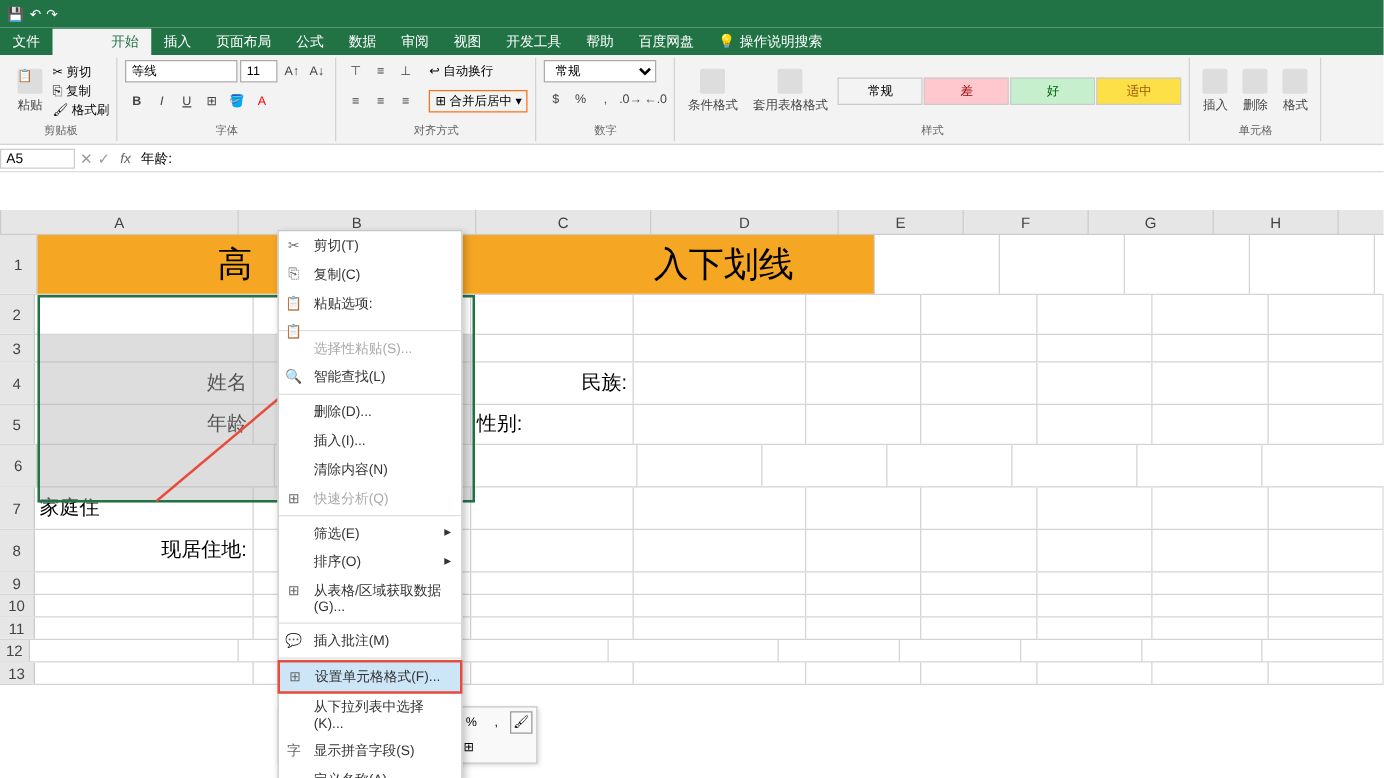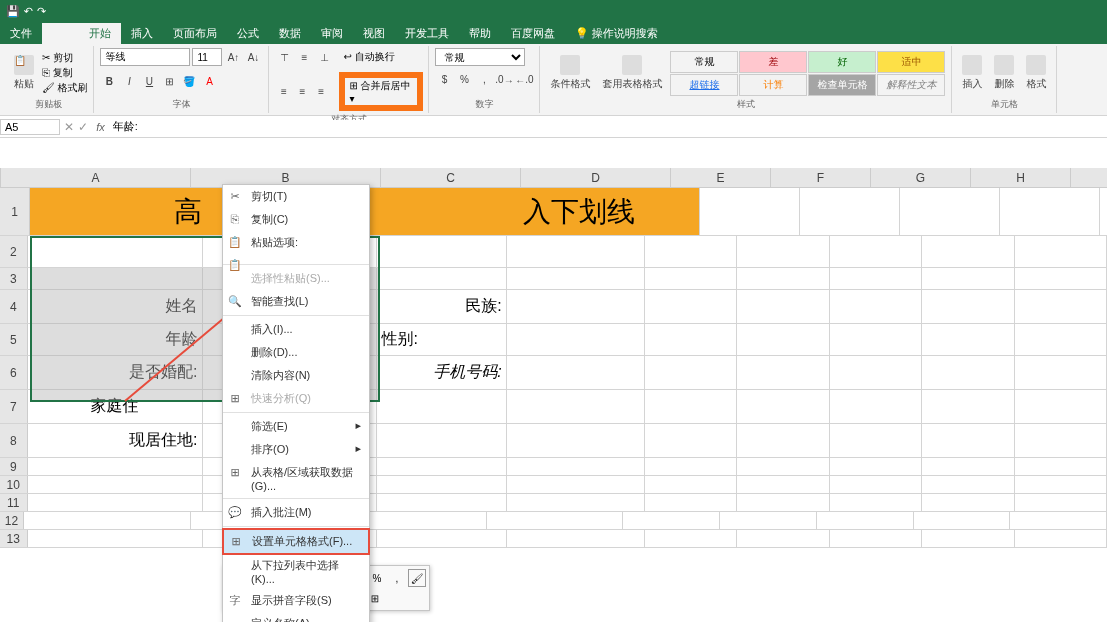--- a/index.html
+++ b/index.html
@@ -137,21 +137,21 @@
       <div class="font-row">
         <span class="small-btn">⊤</span>
         <span class="small-btn">≡</span>
         <span class="small-btn">⊥</span>
         <span style="font-size:10px;margin-left:8px">↩ <span>自动换行</span></span>
       </div>
       <div class="font-row">
         <span class="small-btn">≡</span>
         <span class="small-btn">≡</span>
         <span class="small-btn">≡</span>
-        <span style="font-size:10px;margin-left:8px;border:6px solid #f97316;padding:1px 4px">⊞ <span>合并后居中</span> ▾</span>
+        <span style="font-size:10px;margin-left:8px;border:1px solid #f97316;padding:1px 4px">⊞ <span>合并后居中</span> ▾</span>
       </div>
     </div>
     <div class="group-label">对齐方式</div>
   </div>
 
   <div class="ribbon-group">
     <div class="group-content" style="flex-direction:column;align-items:flex-start">
       <select class="font-select" style="width:90px"><option>常规</option></select>
       <div class="font-row">
         <span class="small-btn">$</span>
@@ -173,26 +173,20 @@
       <div class="big-btn">
           <div class="ico"></div>
           <span>套用表格格式</span>
         </div>
       <div style="display:flex;flex-direction:column;gap:1px">
         <div style="display:flex;gap:1px">
           <div class="style-cell">常规</div>
           <div class="style-cell" style="background:#ffc7ce;color:#9c0006">差</div>
           <div class="style-cell" style="background:#c6efce;color:#006100">好</div>
           <div class="style-cell" style="background:#fde047;color:#9c5700">适中</div>
-        </div>
-        <div style="display:flex;gap:1px">
-          <div class="style-cell" style="color:#1f6feb;text-decoration:underline">超链接</div>
-          <div class="style-cell" style="background:#f2f2f2;color:#fa7d00">计算</div>
-          <div class="style-cell" style="background:#a5a5a5;color:#fff">检查单元格</div>
-          <div class="style-cell" style="font-style:italic;color:#7f7f7f">解释性文本</div>
         </div>
       </div>
     </div>
     <div class="group-label">样式</div>
   </div>
 
   <div class="ribbon-group">
     <div class="group-content">
       <div class="big-btn">
           <div class="ico"></div>
@@ -303,37 +297,34 @@
         </div>
         <div class="cell" style="width: 150px;"></div>
         <div class="cell" style="width: 100px;"></div>
         <div class="cell" style="width: 100px;"></div>
         <div class="cell" style="width: 100px;"></div>
         <div class="cell" style="width: 100px;"></div>
         <div class="cell" style="width: 100px;"></div>
       </div>
       <div class="grid-row" style="height: 34px;">
         <div class="row-h">6</div>
-        <div class="cell" style="width: 190px; justify-content: flex-end;">
-          <span class="big-text">是否婚配:</span>
-        </div>
         <div class="cell" style="width: 190px;"></div>
         <div class="cell" style="width: 140px; justify-content: flex-end; font-style: italic;">
           <span class="big-text">手机号码:</span>
         </div>
         <div class="cell" style="width: 150px;"></div>
         <div class="cell" style="width: 100px;"></div>
         <div class="cell" style="width: 100px;"></div>
         <div class="cell" style="width: 100px;"></div>
         <div class="cell" style="width: 100px;"></div>
         <div class="cell" style="width: 100px;"></div>
       </div>
       <div class="grid-row" style="height: 34px;">
         <div class="row-h">7</div>
-        <div class="cell" style="width: 190px; justify-content: center;">
+        <div class="cell" style="width: 190px; justify-content: flex-start;">
           <span class="big-text">家庭住</span>
         </div>
         <div class="cell" style="width: 190px;"></div>
         <div class="cell" style="width: 140px;"></div>
         <div class="cell" style="width: 150px;"></div>
         <div class="cell" style="width: 100px;"></div>
         <div class="cell" style="width: 100px;"></div>
         <div class="cell" style="width: 100px;"></div>
         <div class="cell" style="width: 100px;"></div>
         <div class="cell" style="width: 100px;"></div>
@@ -425,22 +416,22 @@
       <div class="cm-item"><span class="cm-icon">✂</span>剪切(T)</div>
       <div class="cm-item"><span class="cm-icon">⎘</span>复制(C)</div>
       <div class="cm-item"><span class="cm-icon">📋</span>粘贴选项:</div>
       <div class="cm-item">
         <span class="cm-icon">📋</span>
       </div>
       <div class="cm-sep"></div>
       <div class="cm-item disabled">选择性粘贴(S)...</div>
       <div class="cm-item"><span class="cm-icon">🔍</span>智能查找(L)</div>
       <div class="cm-sep"></div>
+      <div class="cm-item">删除(D)...</div>
       <div class="cm-item">插入(I)...</div>
-      <div class="cm-item">删除(D)...</div>
       <div class="cm-item">清除内容(N)</div>
       <div class="cm-item disabled"><span class="cm-icon">⊞</span>快速分析(Q)</div>
       <div class="cm-sep"></div>
       <div class="cm-item">筛选(E)<span style="float:right">▸</span></div>
       <div class="cm-item">排序(O)<span style="float:right">▸</span></div>
       <div class="cm-item"><span class="cm-icon">⊞</span>从表格/区域获取数据(G)...</div>
       <div class="cm-sep"></div>
       <div class="cm-item"><span class="cm-icon">💬</span>插入批注(M)</div>
       <div class="cm-sep"></div>
       <div class="cm-item highlighted"><span class="cm-icon">⊞</span>设置单元格格式(F)...</div>

